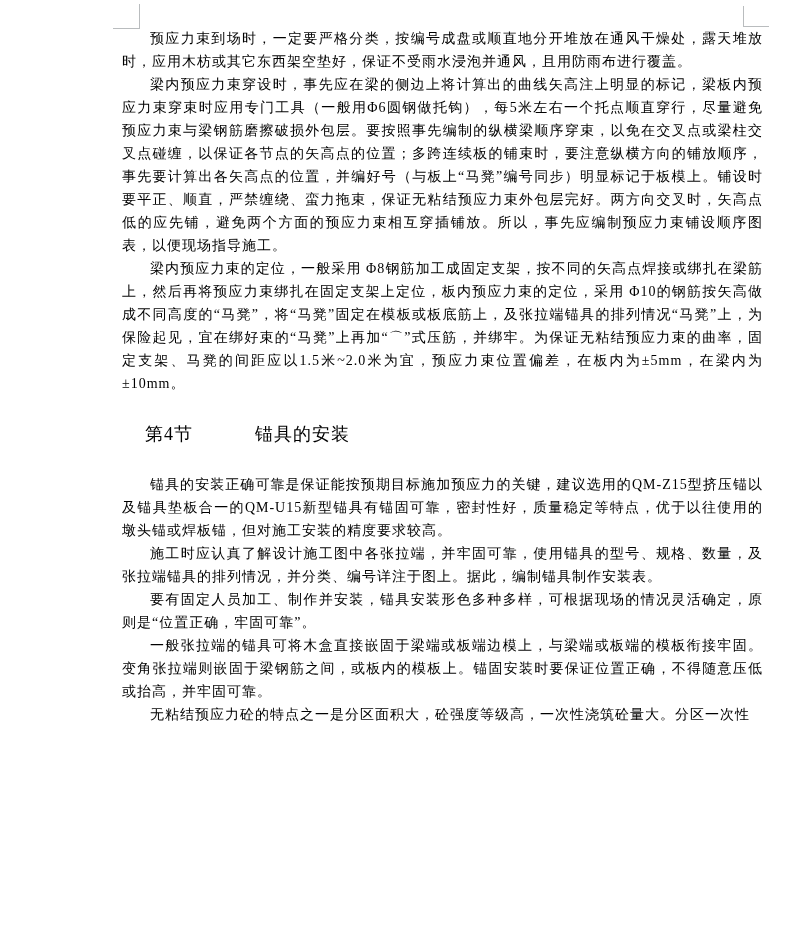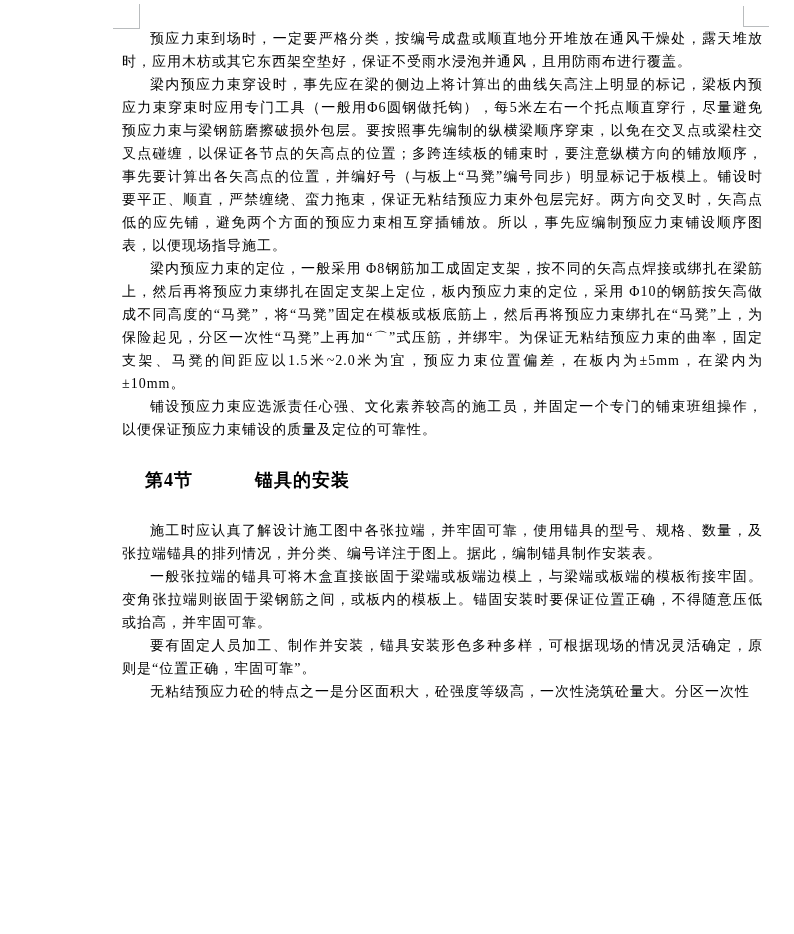--- a/index.html
+++ b/index.html
@@ -44,49 +44,49 @@
     text-align: justify;
   }
   .para {
     margin: 0;
     text-indent: 2em;
   }
   .sec-heading {
     margin: 27px 0 27px 23px;
     font-size: 18px;
     line-height: 24px;
-    font-weight: bold;
+    font-weight: normal;
     letter-spacing: 1px;
     text-indent: 0;
     white-space: nowrap;
   }
   .sec-heading .sec-title { margin-left: 62px; }
   .sec-heading.second { margin-top: 12px; margin-bottom: 26px; }
 </style>
 </head>
 <body>
 
 <div class="page">
 
   <div class="crop-tl"></div>
   <div class="crop-tr"></div>
   <div class="page-edge"></div>
 
   <div class="body-text">
 
     <p class="para">预应力束到场时，一定要严格分类，按编号成盘或顺直地分开堆放在通风干燥处，露天堆放时，应用木枋或其它东西架空垫好，保证不受雨水浸泡并通风，且用防雨布进行覆盖。</p>
     <p class="para">梁内预应力束穿设时，事先应在梁的侧边上将计算出的曲线矢高注上明显的标记，梁板内预应力束穿束时应用专门工具（一般用Φ6圆钢做托钩），每5米左右一个托点顺直穿行，尽量避免预应力束与梁钢筋磨擦破损外包层。要按照事先编制的纵横梁顺序穿束，以免在交叉点或梁柱交叉点碰缠，以保证各节点的矢高点的位置；多跨连续板的铺束时，要注意纵横方向的铺放顺序，事先要计算出各矢高点的位置，并编好号（与板上“马凳”编号同步）明显标记于板模上。铺设时要平正、顺直，严禁缠绕、蛮力拖束，保证无粘结预应力束外包层完好。两方向交叉时，矢高点低的应先铺，避免两个方面的预应力束相互穿插铺放。所以，事先应编制预应力束铺设顺序图表，以便现场指导施工。</p>
-    <p class="para">梁内预应力束的定位，一般采用 Φ8钢筋加工成固定支架，按不同的矢高点焊接或绑扎在梁筋上，然后再将预应力束绑扎在固定支架上定位，板内预应力束的定位，采用 Φ10的钢筋按矢高做成不同高度的“马凳”，将“马凳”固定在模板或板底筋上，然后再将预应力束绑扎在“马凳”上，为保险起见，分区一次性“马凳”上再加“⌒”式压筋，并绑牢。为保证无粘结预应力束的曲率，固定支架、马凳的间距应以1.5米~2.0米为宜，预应力束位置偏差，在板内为±5mm，在梁内为±10mm。</p>
-    <p class="para">铺设预应力束应选派责任心强、文化素养较高的施工员，并固定一个专门的铺束班组操作，以便保证预应力束铺设的质量及定位的可靠性。</p>
+    <p class="para">梁内预应力束的定位，一般采用 Φ8钢筋加工成固定支架，按不同的矢高点焊接或绑扎在梁筋上，然后再将预应力束绑扎在固定支架上定位，板内预应力束的定位，采用 Φ10的钢筋按矢高做成不同高度的“马凳”，将“马凳”固定在模板或板底筋上，及张拉端锚具的排列情况“马凳”上，为保险起见，宜在绑好束的“马凳”上再加“⌒”式压筋，并绑牢。为保证无粘结预应力束的曲率，固定支架、马凳的间距应以1.5米~2.0米为宜，预应力束位置偏差，在板内为±5mm，在梁内为±10mm。</p>
 
     <h2 class="sec-heading">
       <span class="sec-number">第4节</span><span class="sec-title">锚具的安装</span>
     </h2>
 
+    <p class="para">锚具的安装正确可靠是保证能按预期目标施加预应力的关键，建议选用的QM-Z15型挤压锚以及锚具垫板合一的QM-U15新型锚具有锚固可靠，密封性好，质量稳定等特点，优于以往使用的墩头锚或焊板锚，但对施工安装的精度要求较高。</p>
     <p class="para">施工时应认真了解设计施工图中各张拉端，并牢固可靠，使用锚具的型号、规格、数量，及张拉端锚具的排列情况，并分类、编号详注于图上。据此，编制锚具制作安装表。</p>
+    <p class="para">要有固定人员加工、制作并安装，锚具安装形色多种多样，可根据现场的情况灵活确定，原则是“位置正确，牢固可靠”。</p>
     <p class="para">一般张拉端的锚具可将木盒直接嵌固于梁端或板端边模上，与梁端或板端的模板衔接牢固。变角张拉端则嵌固于梁钢筋之间，或板内的模板上。锚固安装时要保证位置正确，不得随意压低或抬高，并牢固可靠。</p>
-    <p class="para">要有固定人员加工、制作并安装，锚具安装形色多种多样，可根据现场的情况灵活确定，原则是“位置正确，牢固可靠”。</p>
 
 
     <p class="para">无粘结预应力砼的特点之一是分区面积大，砼强度等级高，一次性浇筑砼量大。分区一次性</p>
 
   </div>
 </div>
 
 </body></html>

